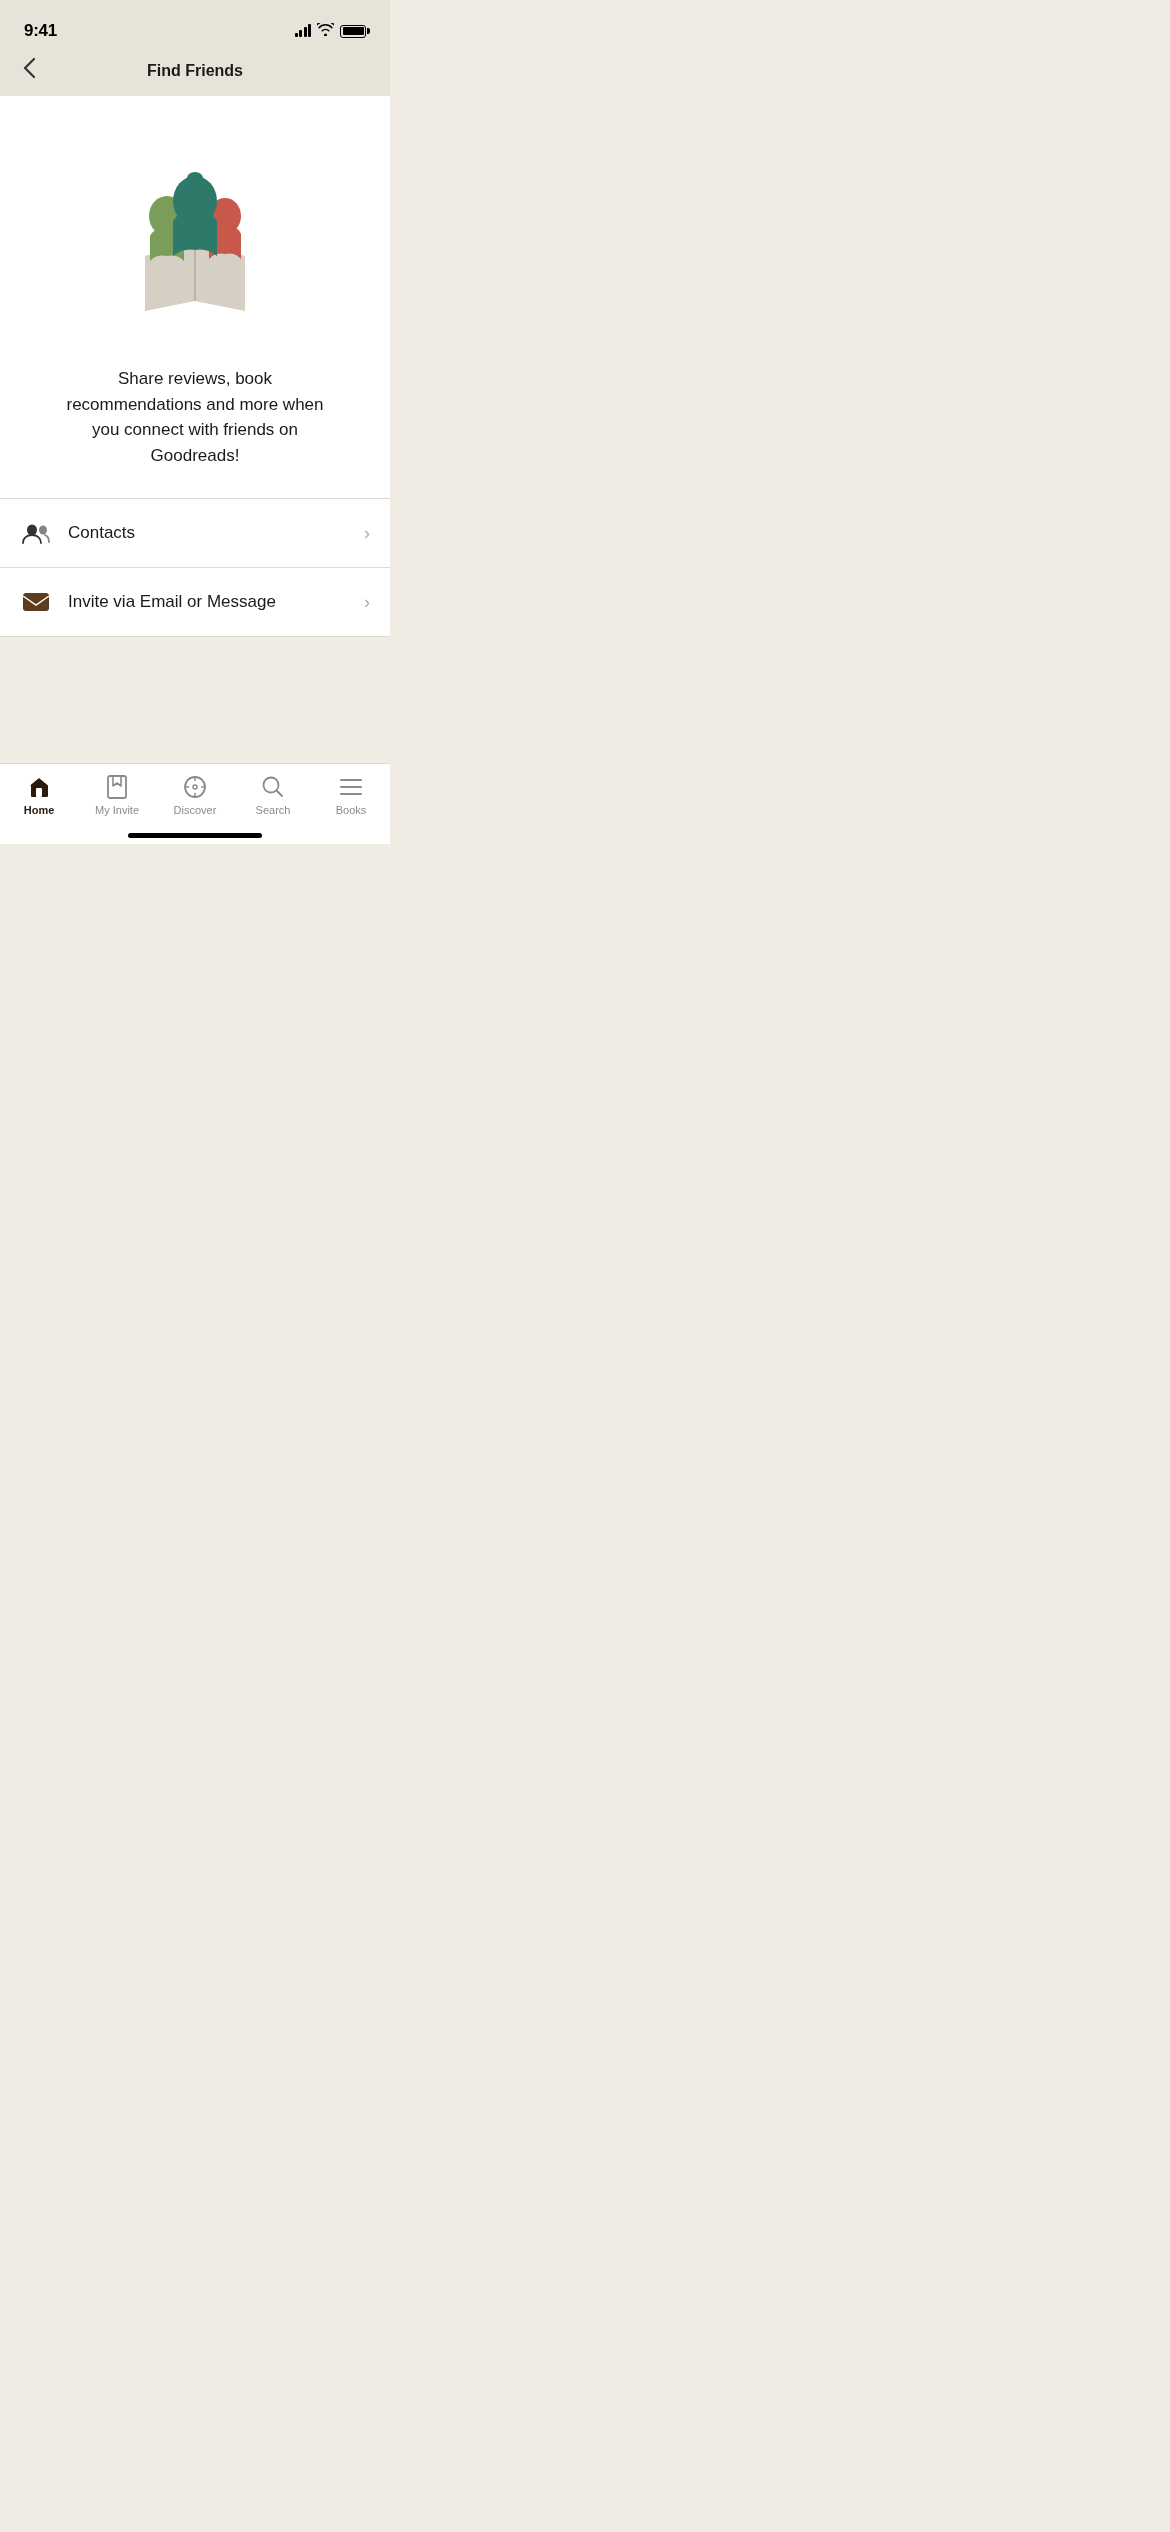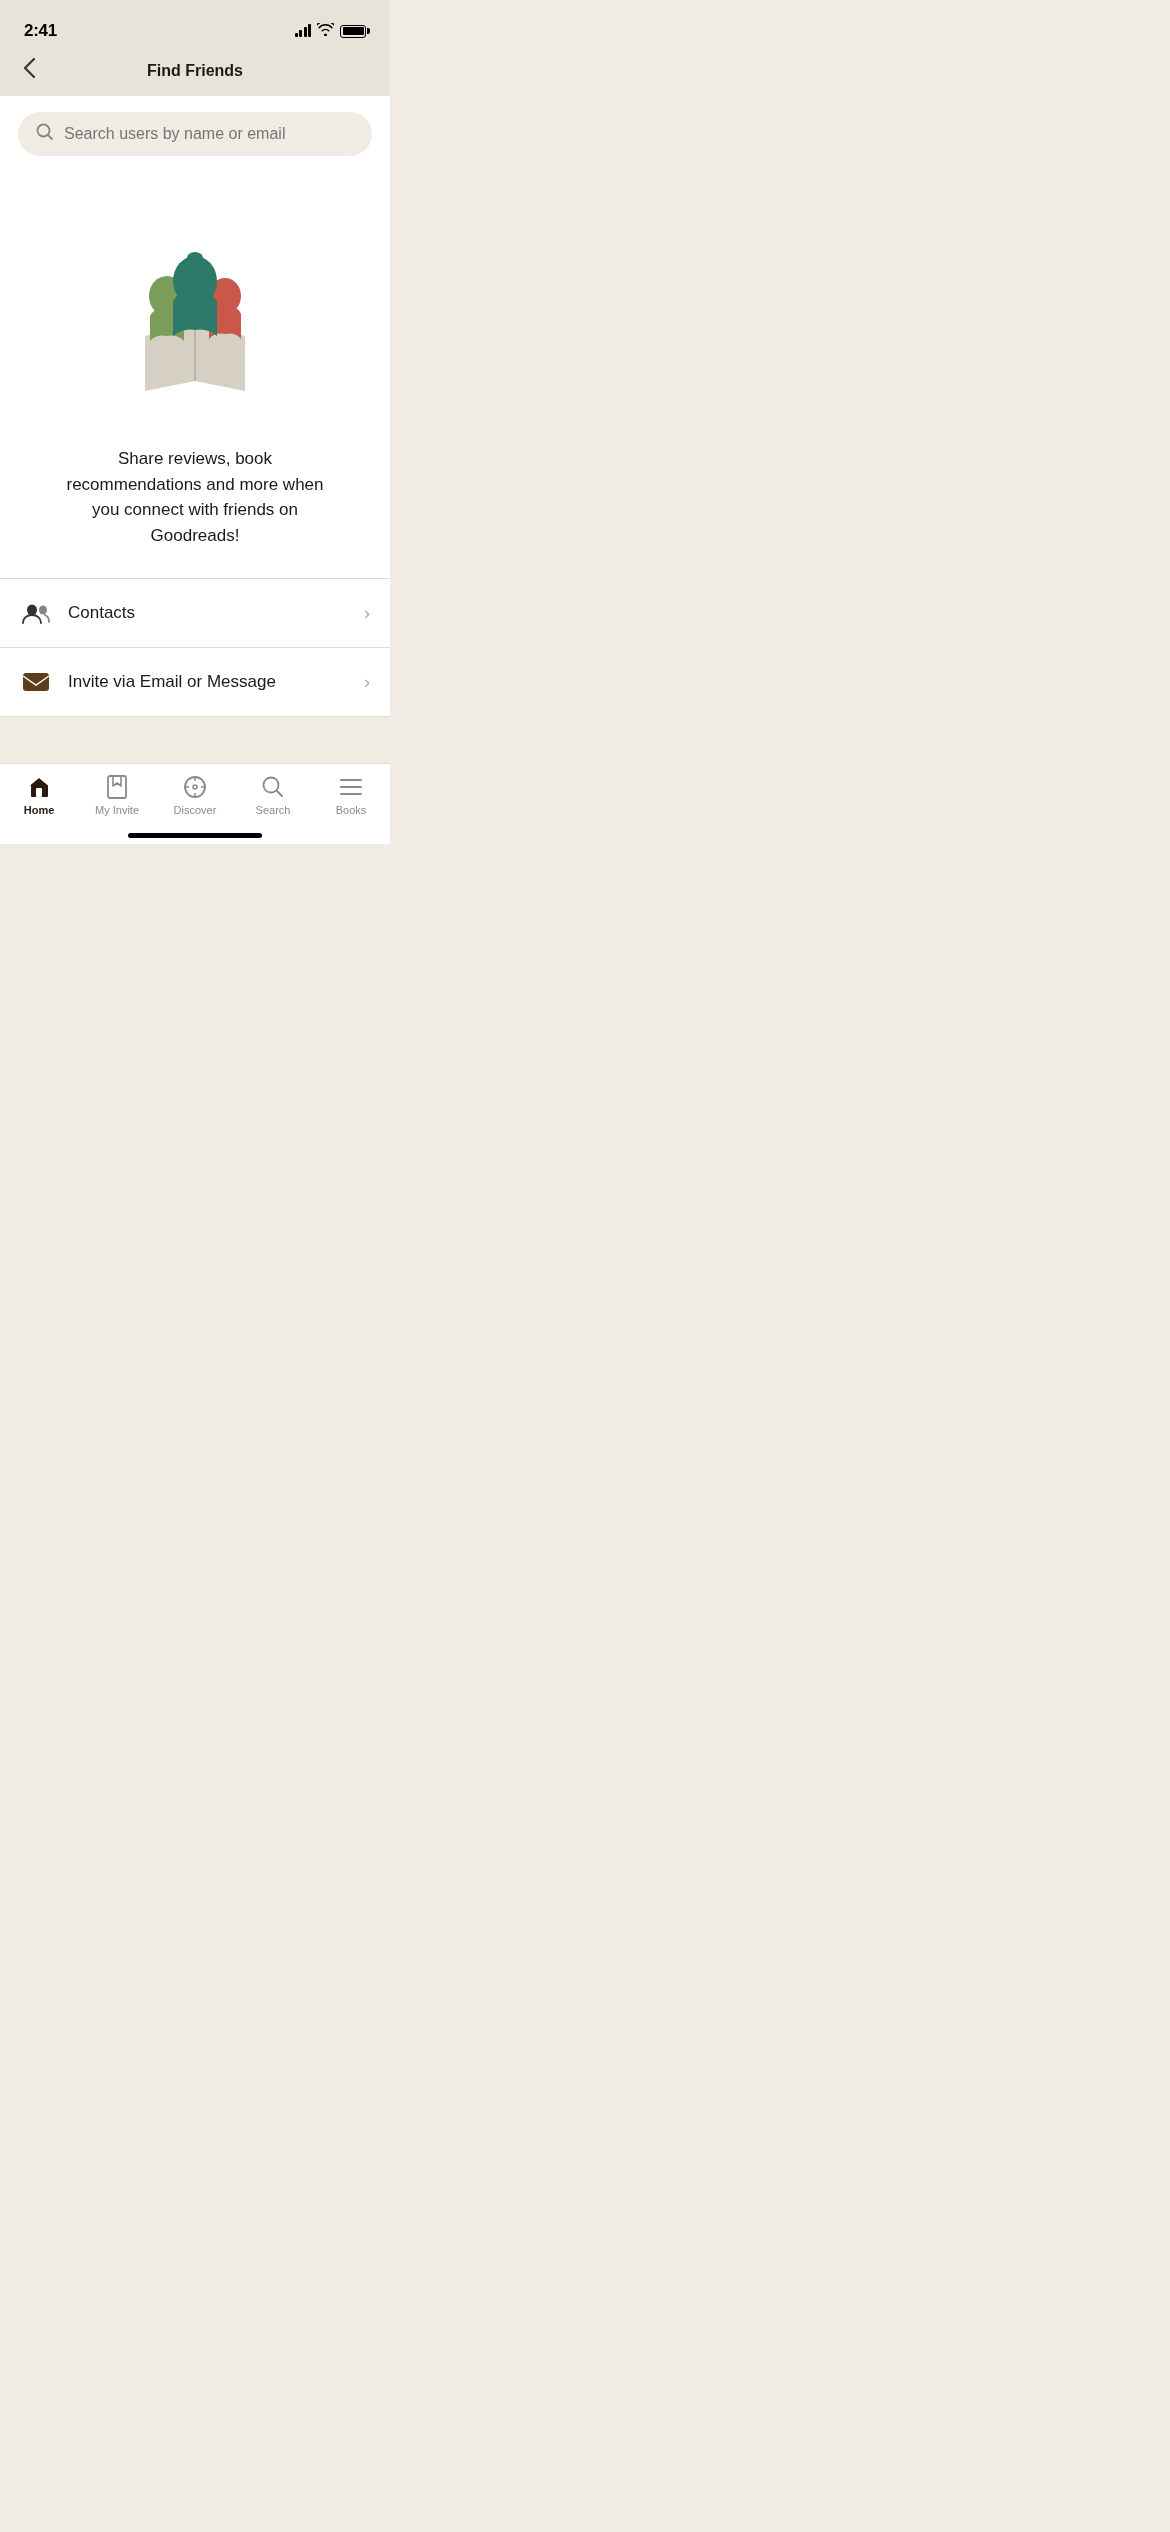--- a/index.html
+++ b/index.html
@@ -276,21 +276,21 @@
       width: 134px;
       height: 5px;
       background: #000;
       border-radius: 3px;
     }
   </style>
 </head>
 <body>
 
 <div class="status-bar">
-  <span class="status-time">2:41</span>
+  <span class="status-time">9:41</span>
   <div class="status-icons">
     <div class="signal-bars">
       <div class="signal-bar" style="height:4px"></div>
       <div class="signal-bar" style="height:7px"></div>
       <div class="signal-bar" style="height:10px"></div>
       <div class="signal-bar" style="height:13px"></div>
     </div>
     <span style="font-size:14px;">
       <svg width="17" height="13" viewBox="0 0 17 13" fill="none">
         <path d="M8.5 10.5a1.5 1.5 0 100 3 1.5 1.5 0 000-3z" fill="#000"></path>
@@ -309,31 +309,20 @@
   <button class="back-btn">
     <svg width="14" height="22" viewBox="0 0 14 22" fill="none">
       <path d="M12 2L3 11l9 9" stroke="#333" stroke-width="2.2" stroke-linecap="round" stroke-linejoin="round"></path>
     </svg>
   </button>
   <span class="header-title">Find Friends</span>
 </div>
 
 <div class="content">
 
-  <div class="search-container">
-    <div class="search-bar">
-      <span class="search-icon-wrap">
-        <svg width="18" height="18" viewBox="0 0 18 18" fill="none">
-          <circle cx="7.5" cy="7.5" r="6" stroke="#888" stroke-width="1.8"></circle>
-          <path d="M12 12l4 4" stroke="#888" stroke-width="1.8" stroke-linecap="round"></path>
-        </svg>
-      </span>
-      <input type="text" class="search-input" placeholder="Search users by name or email" style="">
-    </div>
-  </div>
 
   <div class="illustration-area">
     <svg class="illustration-svg" viewBox="0 0 200 210" fill="none" xmlns="http://www.w3.org/2000/svg">
 
       <path d="M50 130 L100 115 L150 130 L150 185 L100 175 L50 185 Z" fill="#d6cfc3"></path>
       <path d="M100 115 L100 175" stroke="#888" stroke-width="1.5" opacity="0.5"></path>
 
       <ellipse cx="72" cy="90" rx="18" ry="20" fill="#7a9e5a"></ellipse>
       <path d="M55 110 Q60 100 72 105 Q84 100 89 110 L89 135 Q82 128 72 130 Q62 128 55 135 Z" fill="#7a9e5a"></path>
 

